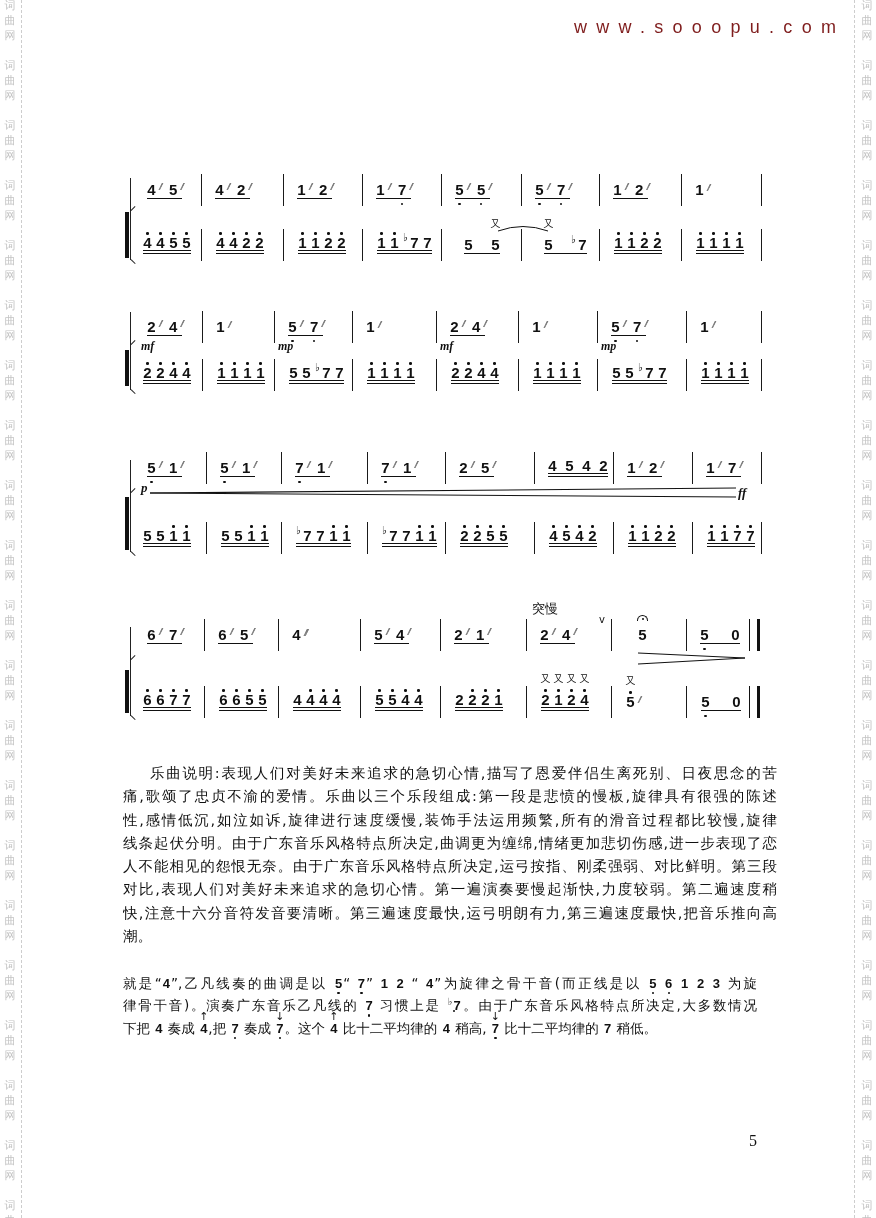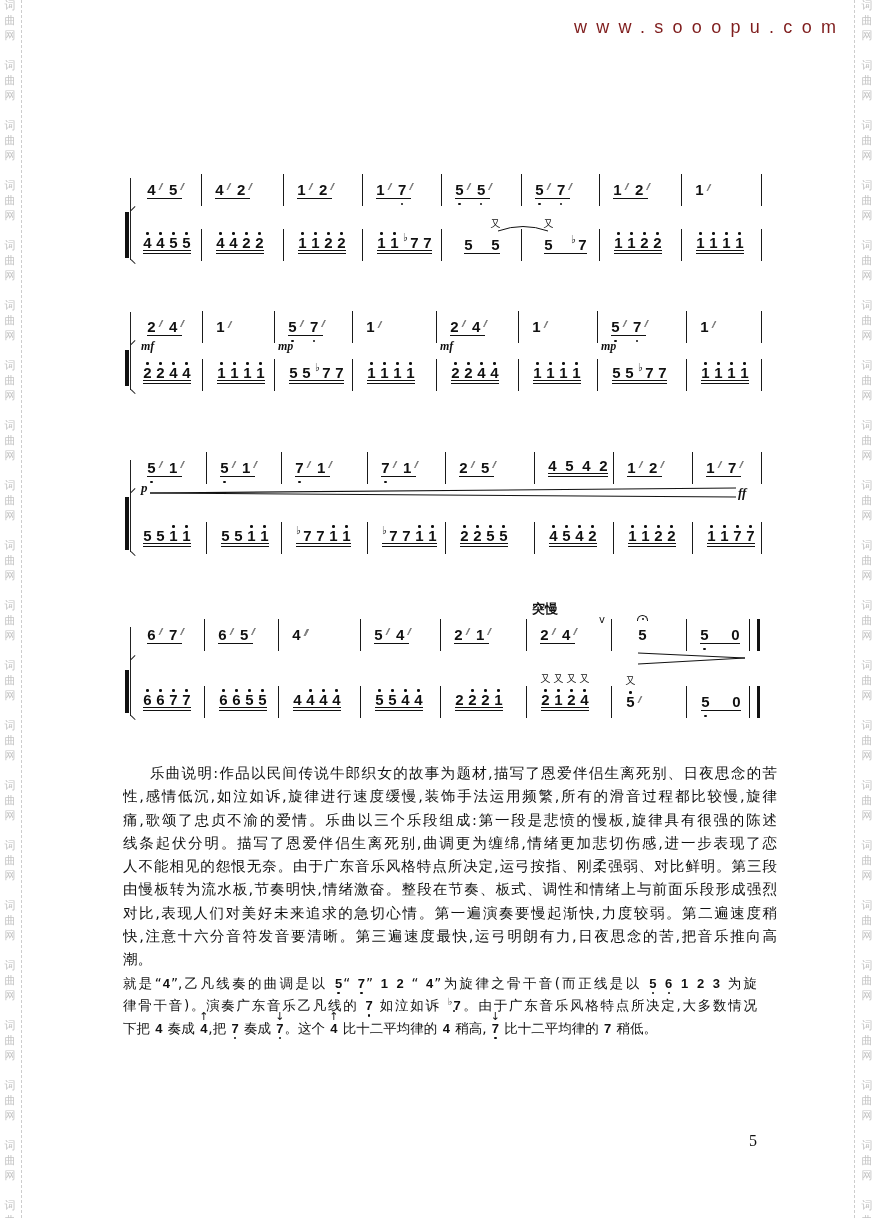--- a/index.html
+++ b/index.html
@@ -37,21 +37,21 @@
 .nw.has-flat{margin-left:7px}
 .note{position:relative;display:inline-block;font-family:"Liberation Sans",sans-serif;font-weight:bold;font-size:15px;line-height:16px;width:9px;text-align:center}
 .note .da{position:absolute;left:50%;margin-left:-1.3px;top:-3px;width:2.6px;height:2.6px;border-radius:50%;background:#111}
 .note .db{position:absolute;left:50%;margin-left:-1.3px;top:21px;width:2.6px;height:2.6px;border-radius:50%;background:#111}
 .flat{position:absolute;left:-7px;top:-5px;font-size:11px;font-weight:normal;font-family:"DejaVu Sans",sans-serif}
 .mark{position:absolute;top:-19px;left:50%;transform:translateX(-50%);font-size:10px;font-weight:normal;line-height:12px;white-space:nowrap}
 .trem{font-family:"Liberation Serif",serif;font-size:10px;font-style:italic;font-weight:normal;color:#333;margin-left:3px;letter-spacing:-2px;position:relative;top:-3px}
 .fermata{position:absolute;left:-1px;top:-12px;width:11px;height:6px;border:1.3px solid #111;border-bottom:none;border-radius:6px 6px 0 0}
 .fermata::after{content:"";position:absolute;left:3.5px;top:2px;width:2px;height:2px;background:#111;border-radius:50%}
 .dyn{position:absolute;left:3px;top:28px;font-family:"Liberation Serif",serif;font-style:italic;font-weight:bold;font-size:12px;line-height:14px}
-.above{position:absolute;top:-17px;left:5px;font-size:13px;font-weight:bold;white-space:nowrap;line-height:14px}
+.above{position:absolute;top:-17px;left:5px;font-size:13px;font-weight:normal;white-space:nowrap;line-height:14px}
 .breath{position:absolute;right:6px;top:-4px;font-size:10px;line-height:10px}
 
 .br-thin{position:absolute;left:130px;width:0;border-left:1.2px solid #222}
 .br-thin::before{content:"";position:absolute;left:0;top:32px;width:6px;height:1.2px;background:#222;transform:rotate(-45deg);transform-origin:left}
 .br-thin::after{content:"";position:absolute;left:0;bottom:0;width:6px;height:1.2px;background:#222;transform:rotate(45deg);transform-origin:left}
 .br-thick{position:absolute;left:125px;width:3.5px;background:#111}
 
 .sys1{top:174px}
 .sys1 .staff{grid-template-columns:64px 82px 79px 79px 80px 78px 82px 80px}
 .sys1 .staff.bottom{top:55px}
@@ -1214,30 +1214,29 @@
           </div>
         </div>
         <div class="deco" style="left: 638px; top: 31px; width: 110px; height: 14px;"><svg width="110" height="14">
             <line x1="0" y1="2" x2="107" y2="7" stroke="#111" stroke-width="1.1"></line>
             <line x1="0" y1="13" x2="107" y2="7" stroke="#111" stroke-width="1.1"></line>
           </svg></div>
       </div>
     </div>
 
   <div class="desc" id="desc">
-      <div class="line first">乐曲说明:作品以民间传说牛郎织女的故事为题材,描写了恩爱伴侣生离死别、日夜思念的苦</div>
+      <div class="line first">乐曲说明:表现人们对美好未来追求的急切心情,描写了恩爱伴侣生离死别、日夜思念的苦</div>
+      <div class="line">痛,歌颂了忠贞不渝的爱情。乐曲以三个乐段组成:第一段是悲愤的慢板,旋律具有很强的陈述</div>
       <div class="line">性,感情低沉,如泣如诉,旋律进行速度缓慢,装饰手法运用频繁,所有的滑音过程都比较慢,旋律</div>
-      <div class="line">痛,歌颂了忠贞不渝的爱情。乐曲以三个乐段组成:第一段是悲愤的慢板,旋律具有很强的陈述</div>
-      <div class="line">线条起伏分明。描写了恩爱伴侣生离死别,曲调更为缠绵,情绪更加悲切伤感,进一步表现了恋</div>
+      <div class="line">线条起伏分明。由于广东音乐风格特点所决定,曲调更为缠绵,情绪更加悲切伤感,进一步表现了恋</div>
       <div class="line">人不能相见的怨恨无奈。由于广东音乐风格特点所决定,运弓按指、刚柔强弱、对比鲜明。第三段</div>
-      <div class="line">由慢板转为流水板,节奏明快,情绪激奋。整段在节奏、板式、调性和情绪上与前面乐段形成强烈</div>
       <div class="line">对比,表现人们对美好未来追求的急切心情。第一遍演奏要慢起渐快,力度较弱。第二遍速度稍</div>
-      <div class="line">快,注意十六分音符发音要清晰。第三遍速度最快,运弓明朗有力,日夜思念的苦,把音乐推向高</div>
+      <div class="line">快,注意十六分音符发音要清晰。第三遍速度最快,运弓明朗有力,第三遍速度最快,把音乐推向高</div>
       <div class="line last">潮。</div>
     </div>
   <div class="yifan" id="yifan">
       <div class="line"><span>就是“</span><span class="pn"><span>4</span></span><span>”,乙凡线奏的曲调是以 </span><span class="pn"><span>5</span><span class="db"></span></span><span>“ </span><span class="pn"><span>7</span><span class="db"></span></span><span>” </span><span class="pn"><span>1</span></span><span> </span><span class="pn"><span>2</span></span><span> “ </span><span class="pn"><span>4</span></span><span>”为旋律之骨干音(而正线是以 </span><span class="pn"><span>5</span><span class="db"></span></span><span> </span><span class="pn"><span>6</span><span class="db"></span></span><span> </span><span class="pn"><span>1</span></span><span> </span><span class="pn"><span>2</span></span><span> </span><span class="pn"><span>3</span></span><span> 为旋</span></div>
-      <div class="line"><span>律骨干音)。演奏广东音乐乙凡线的 </span><span class="pn"><span>7</span><span class="db"></span></span><span> 如泣如诉 </span><span class="pn"><span class="fl">♭</span><span>7</span><span class="db"></span></span><span>。由于广东音乐风格特点所决定,大多数情况</span></div>
+      <div class="line"><span>律骨干音)。演奏广东音乐乙凡线的 </span><span class="pn"><span>7</span><span class="db"></span></span><span> 习惯上是 </span><span class="pn"><span class="fl">♭</span><span>7</span><span class="db"></span></span><span>。由于广东音乐风格特点所决定,大多数情况</span></div>
       <div class="line last"><span>下把 </span><span class="pn"><span>4</span></span><span> 奏成 </span><span class="pn"><span>4</span><span class="arr">↑</span></span><span>,把 </span><span class="pn"><span>7</span><span class="db"></span></span><span> 奏成 </span><span class="pn"><span>7</span><span class="db"></span><span class="arr">↓</span></span><span>。这个 </span><span class="pn"><span>4</span><span class="arr">↑</span></span><span> 比十二平均律的 </span><span class="pn"><span>4</span></span><span> 稍高, </span><span class="pn"><span>7</span><span class="db"></span><span class="arr">↓</span></span><span> 比十二平均律的 </span><span class="pn"><span>7</span></span><span> 稍低。</span></div>
     </div>
 
   <div class="page-num">5</div>
 </div>
 
 </body></html>

